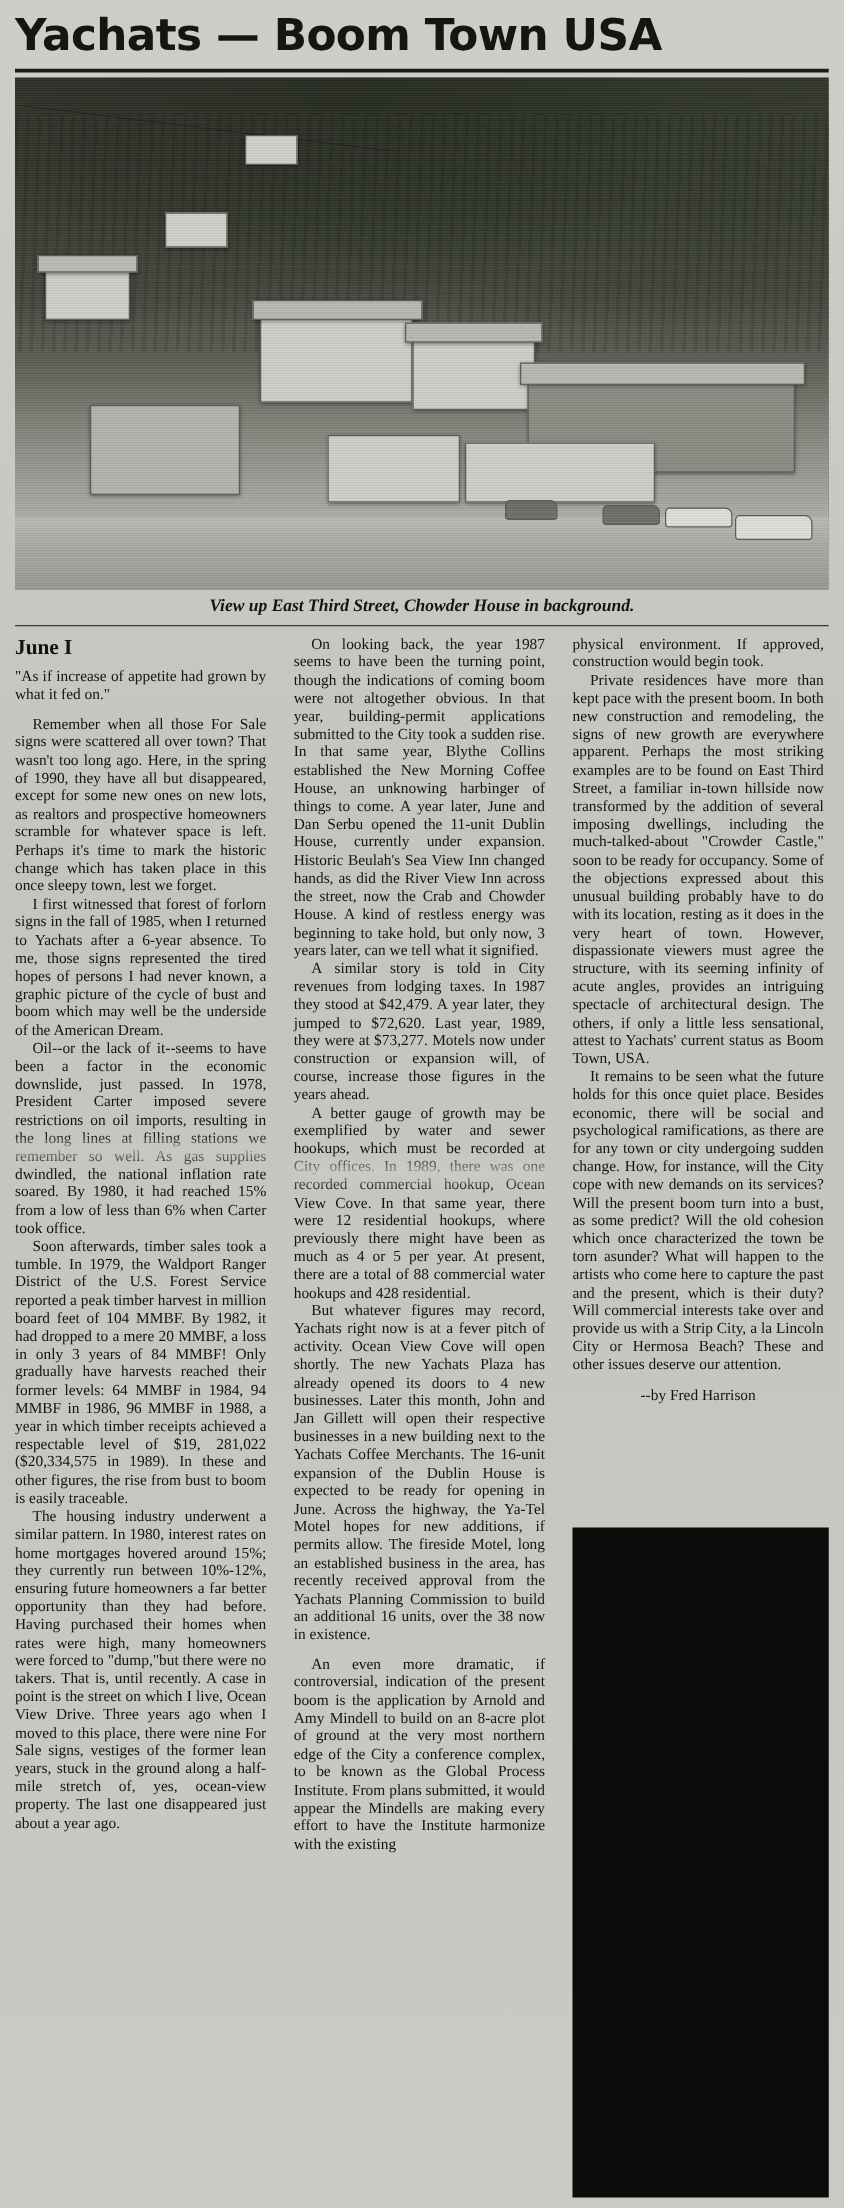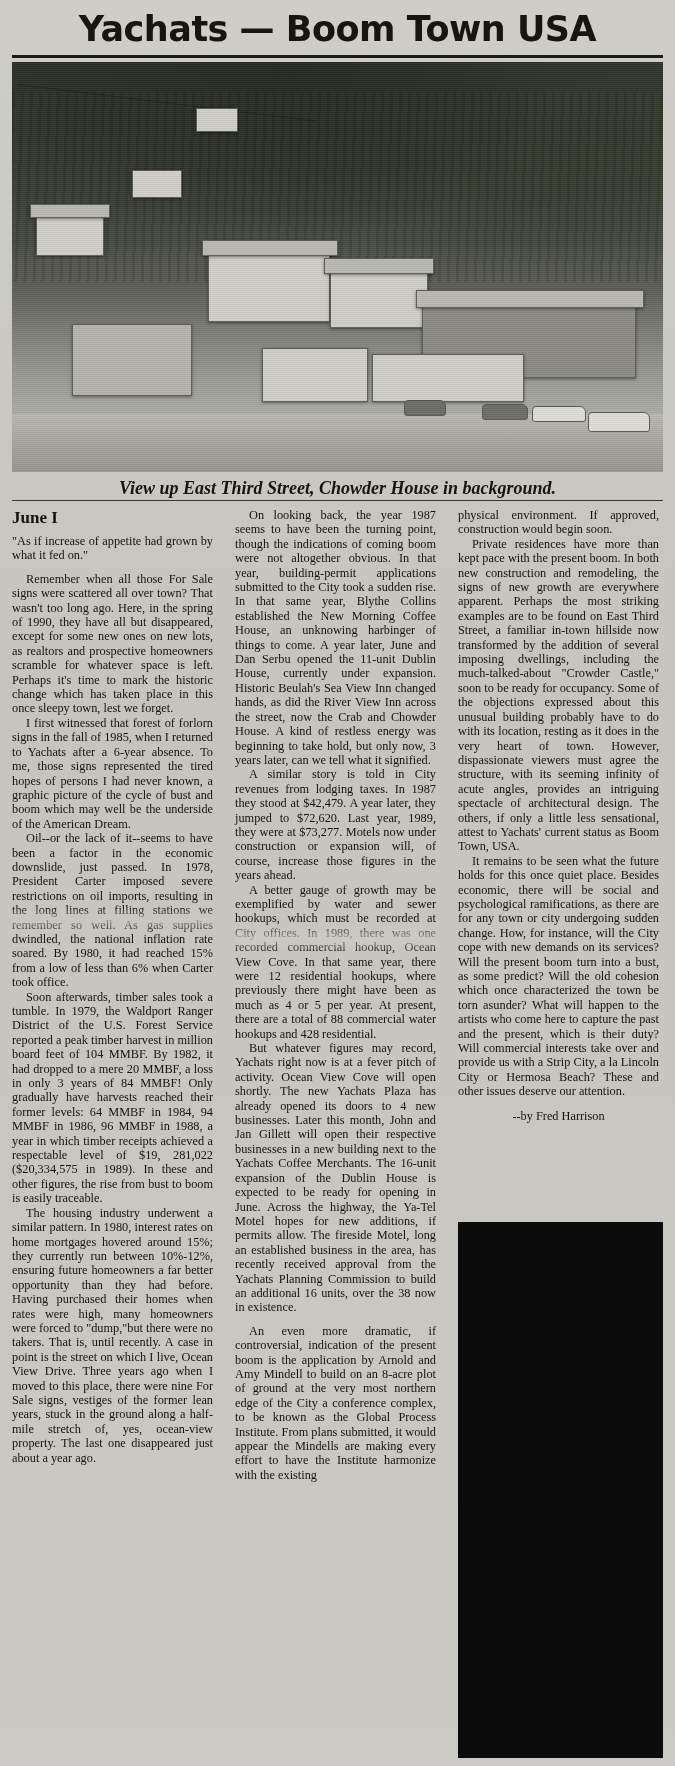--- a/index.html
+++ b/index.html
@@ -32,21 +32,20 @@
     height: 46px;
   }
   .masthead .headline {
     font-family: "DejaVu Sans", sans-serif;
     font-weight: bold;
     font-size: 35px;
     letter-spacing: -0.5px;
     line-height: 42px;
     color: #17150f;
     white-space: nowrap;
-    text-align: center;
   }
   .rule-top {
     position: absolute;
     left: 12px;
     top: 55px;
     width: 651px;
     height: 3px;
     background: #1c1a16;
   }
 
@@ -121,21 +120,21 @@
   }
   .caption {
     position: absolute;
     left: 12px;
     top: 478px;
     width: 651px;
     text-align: center;
     font-family: "Liberation Serif", serif;
     font-style: italic;
     font-weight: bold;
-    font-size: 18px;
+    font-size: 14px;
     color: #16140f;
   }
   .rule-caption {
     position: absolute;
     left: 12px; top: 500px; width: 651px; height: 1px; background: #3a382f;
   }
 
   
   .columns {
     position: absolute;
@@ -259,21 +258,21 @@
     <div class="col col2">
       <p>On looking back, the year 1987 seems to have been the turning point, though the indications of coming boom were not altogether obvious. In that year, building-permit applications submitted to the City took a sudden rise. In that same year, Blythe Collins established the New Morning Coffee House, an unknowing harbinger of things to come. A year later, June and Dan Serbu opened the 11-unit Dublin House, currently under expansion. Historic Beulah's Sea View Inn changed hands, as did the River View Inn across the street, now the Crab and Chowder House. A kind of restless energy was beginning to take hold, but only now, 3 years later, can we tell what it signified.</p>
       <p>A similar story is told in City revenues from lodging taxes. In 1987 they stood at $42,479. A year later, they jumped to $72,620. Last year, 1989, they were at $73,277. Motels now under construction or expansion will, of course, increase those figures in the years ahead.</p>
       <p>A better gauge of growth may be exemplified by water and sewer hookups, which must be recorded at City offices. In 1989, there was one recorded commercial hookup, Ocean View Cove. In that same year, there were 12 residential hookups, where previously there might have been as much as 4 or 5 per year. At present, there are a total of 88 commercial water hookups and 428 residential.</p>
       <p>But whatever figures may record, Yachats right now is at a fever pitch of activity. Ocean View Cove will open shortly. The new Yachats Plaza has already opened its doors to 4 new businesses. Later this month, John and Jan Gillett will open their respective businesses in a new building next to the Yachats Coffee Merchants. The 16-unit expansion of the Dublin House is expected to be ready for opening in June. Across the highway, the Ya-Tel Motel hopes for new additions, if permits allow. The fireside Motel, long an established business in the area, has recently received approval from the Yachats Planning Commission to build an additional 16 units, over the 38 now in existence.</p>
       <p class="gap">An even more dramatic, if controversial, indication of the present boom is the application by Arnold and Amy Mindell to build on an 8-acre plot of ground at the very most northern edge of the City a conference complex, to be known as the Global Process Institute. From plans submitted, it would appear the Mindells are making every effort to have the Institute harmonize with the existing</p>
       <div class="fade-band2"></div>
     </div>
 
     <div class="col col3">
-      <p class="noindent">physical environment. If approved, construction would begin soon.</p>
+      <p class="noindent">physical environment. If approved, construction would begin took.</p>
       <p>Private residences have more than kept pace with the present boom. In both new construction and remodeling, the signs of new growth are everywhere apparent. Perhaps the most striking examples are to be found on East Third Street, a familiar in-town hillside now transformed by the addition of several imposing dwellings, including the much-talked-about "Crowder Castle," soon to be ready for occupancy. Some of the objections expressed about this unusual building probably have to do with its location, resting as it does in the very heart of town. However, dispassionate viewers must agree the structure, with its seeming infinity of acute angles, provides an intriguing spectacle of architectural design. The others, if only a little less sensational, attest to Yachats' current status as Boom Town, USA.</p>
       <p>It remains to be seen what the future holds for this once quiet place. Besides economic, there will be social and psychological ramifications, as there are for any town or city undergoing sudden change. How, for instance, will the City cope with new demands on its services? Will the present boom turn into a bust, as some predict? Will the old cohesion which once characterized the town be torn asunder? What will happen to the artists who come here to capture the past and the present, which is their duty? Will commercial interests take over and provide us with a Strip City, a la Lincoln City or Hermosa Beach? These and other issues deserve our attention.</p>
       <p class="byline">--by Fred Harrison</p>
     </div>
 
     <div class="blackbox"></div>
   </div>
 </div>
 
 </body></html>

